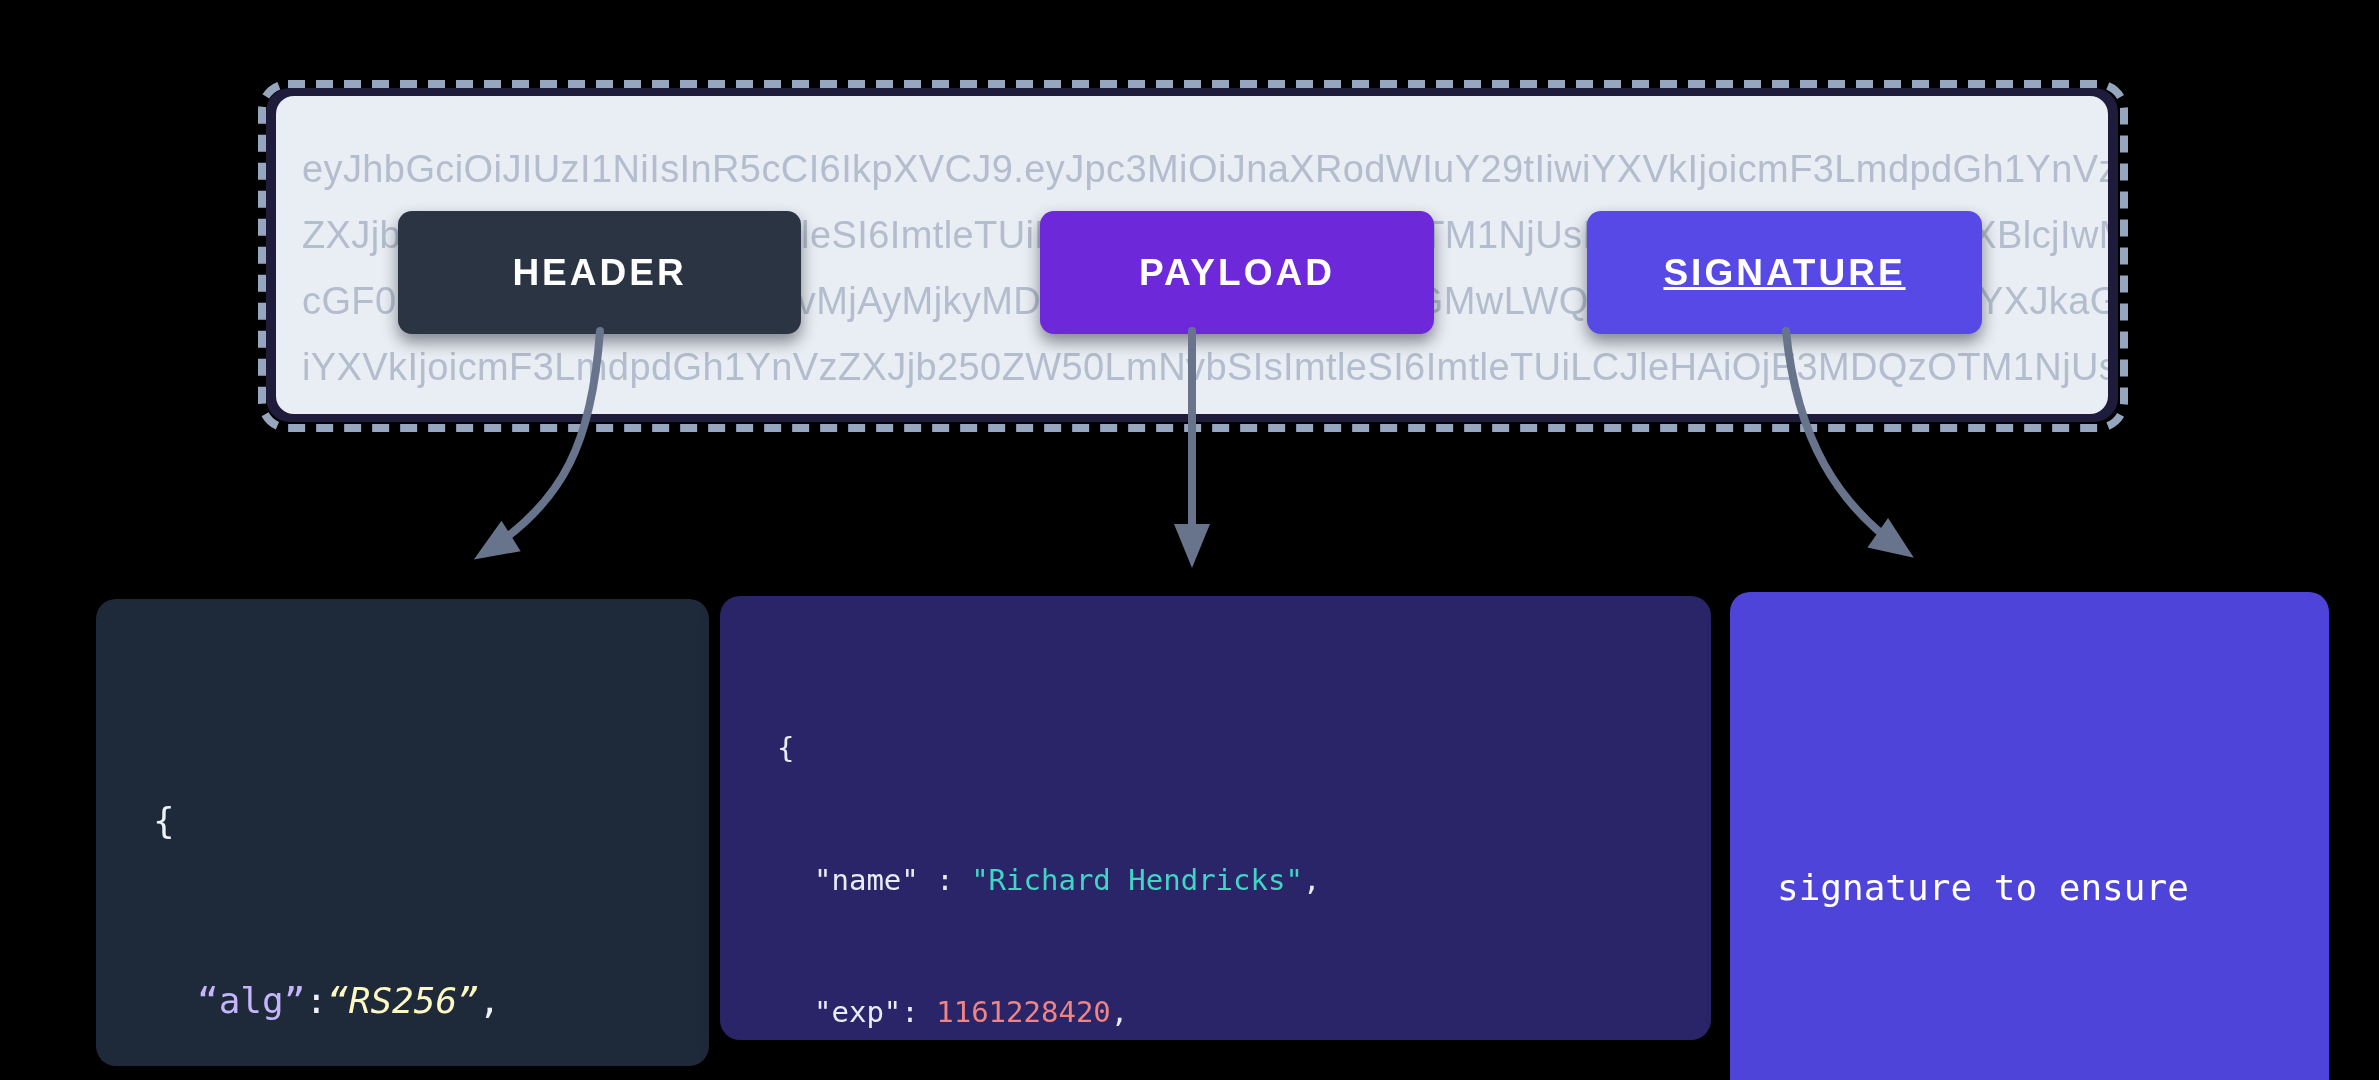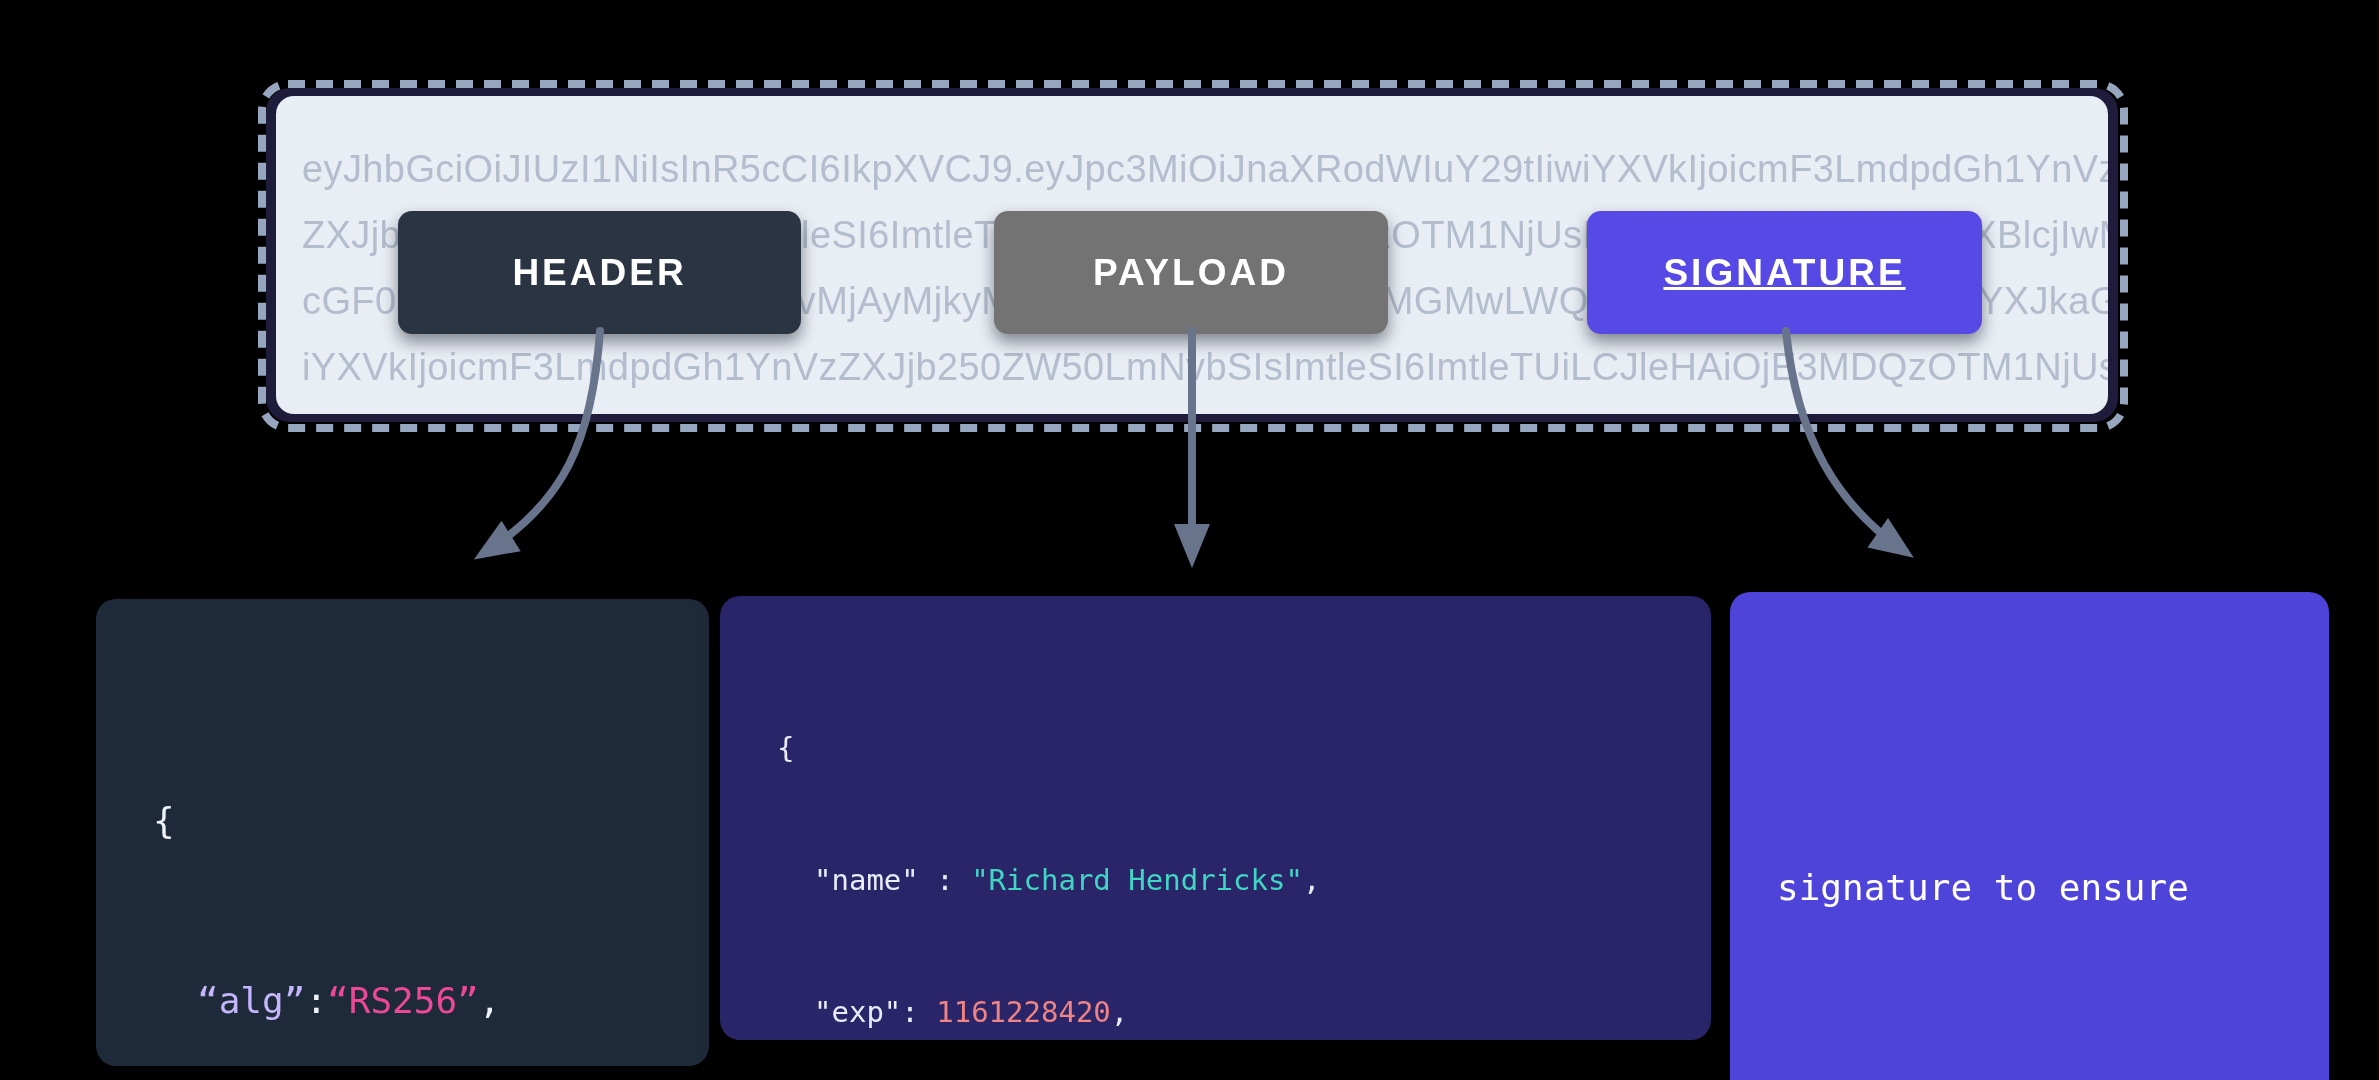--- a/index.html
+++ b/index.html
@@ -24,21 +24,21 @@
     color:#b3bdcd;white-space:nowrap;overflow:hidden;
   }
   .seg-btn{
     position:absolute;top:211px;height:123px;border-radius:14px;
     display:flex;align-items:center;justify-content:center;
     color:#ffffff;font-weight:bold;font-size:37px;letter-spacing:3px;
     box-shadow:0 8px 16px rgba(5,8,20,.45);
     cursor:pointer;
   }
   .btn-header{left:398px;width:403px;background:#2a3443;}
-  .btn-payload{left:994px;width:394px;background:#737373;text-align:center;}
+  .btn-payload{left:1040px;width:394px;background:#6d28d9;text-align:center;}
   .btn-signature{left:1587px;width:395px;background:#5749e5;text-decoration:underline;}
 
   
   .code-box{
     position:absolute;border-radius:20px;
     font-family:"DejaVu Sans Mono", monospace;
     color:#eef2f8;white-space:pre;
     box-shadow:12px 18px 30px rgba(0,0,0,.55);
     overflow:hidden;
   }
@@ -52,21 +52,21 @@
   }
   .box-signature{
     left:1730px;top:592px;width:552px;height:402px;background:#4e44da;
     font-size:36px;line-height:63px;padding:138px 0 0 47px;color:#ffffff;
   }
   .ind1{padding-left:44px;}
   .ind2{padding-left:37px;}
   .tk-w{color:#eef2f8;}
   .tk-key-teal{color:#c4b5fd;}
   .tk-str-teal{color:#40d6c3;}
-  .tk-str-yellow{color:#ec4899;}
+  .tk-str-yellow{color:#fef9c3;font-style:italic;}
   .tk-num{color:#ef8484;}
   .pk{color:#e9ecf8;}
 </style>
 </head>
 <body>
 
 <div class="canvas">
 
   <svg class="layer">
     <rect x="266" y="88" width="1852" height="334" rx="24" fill="#1f1b3a"></rect>

